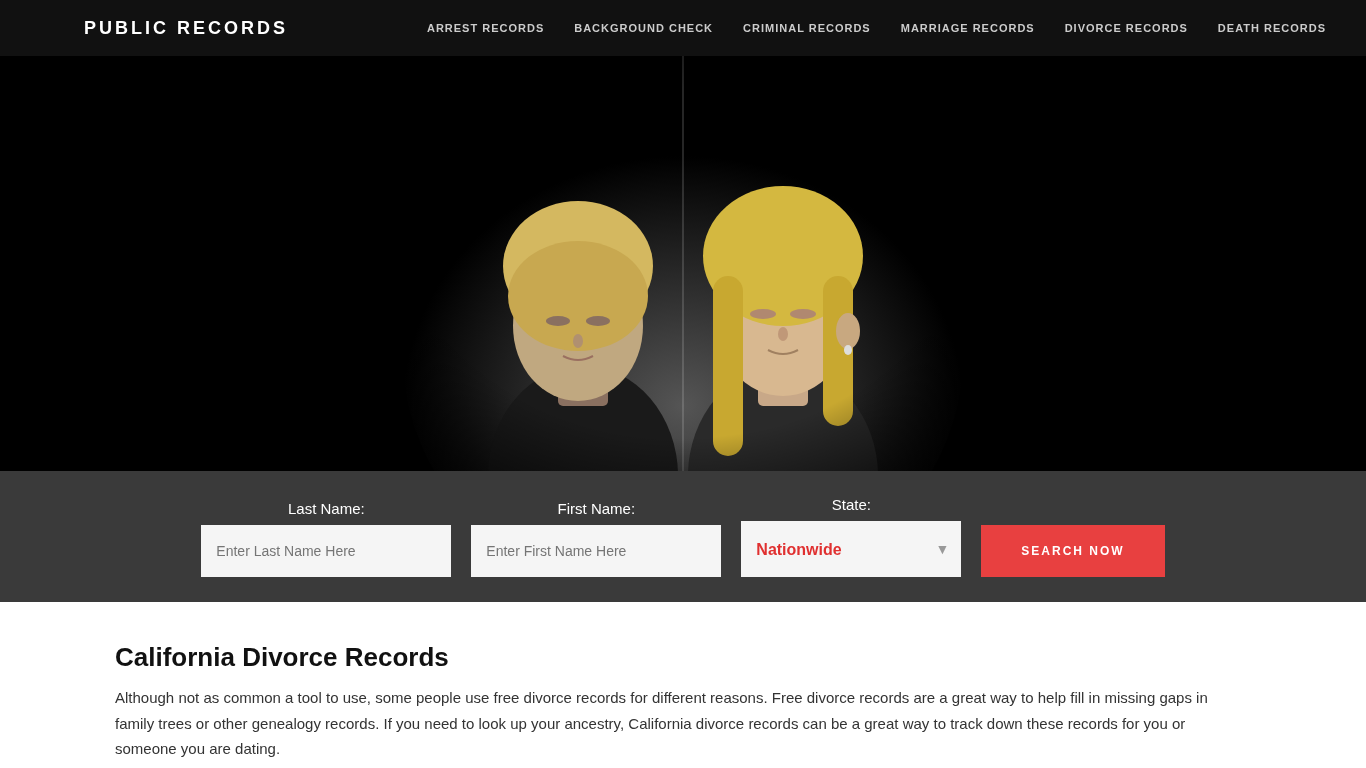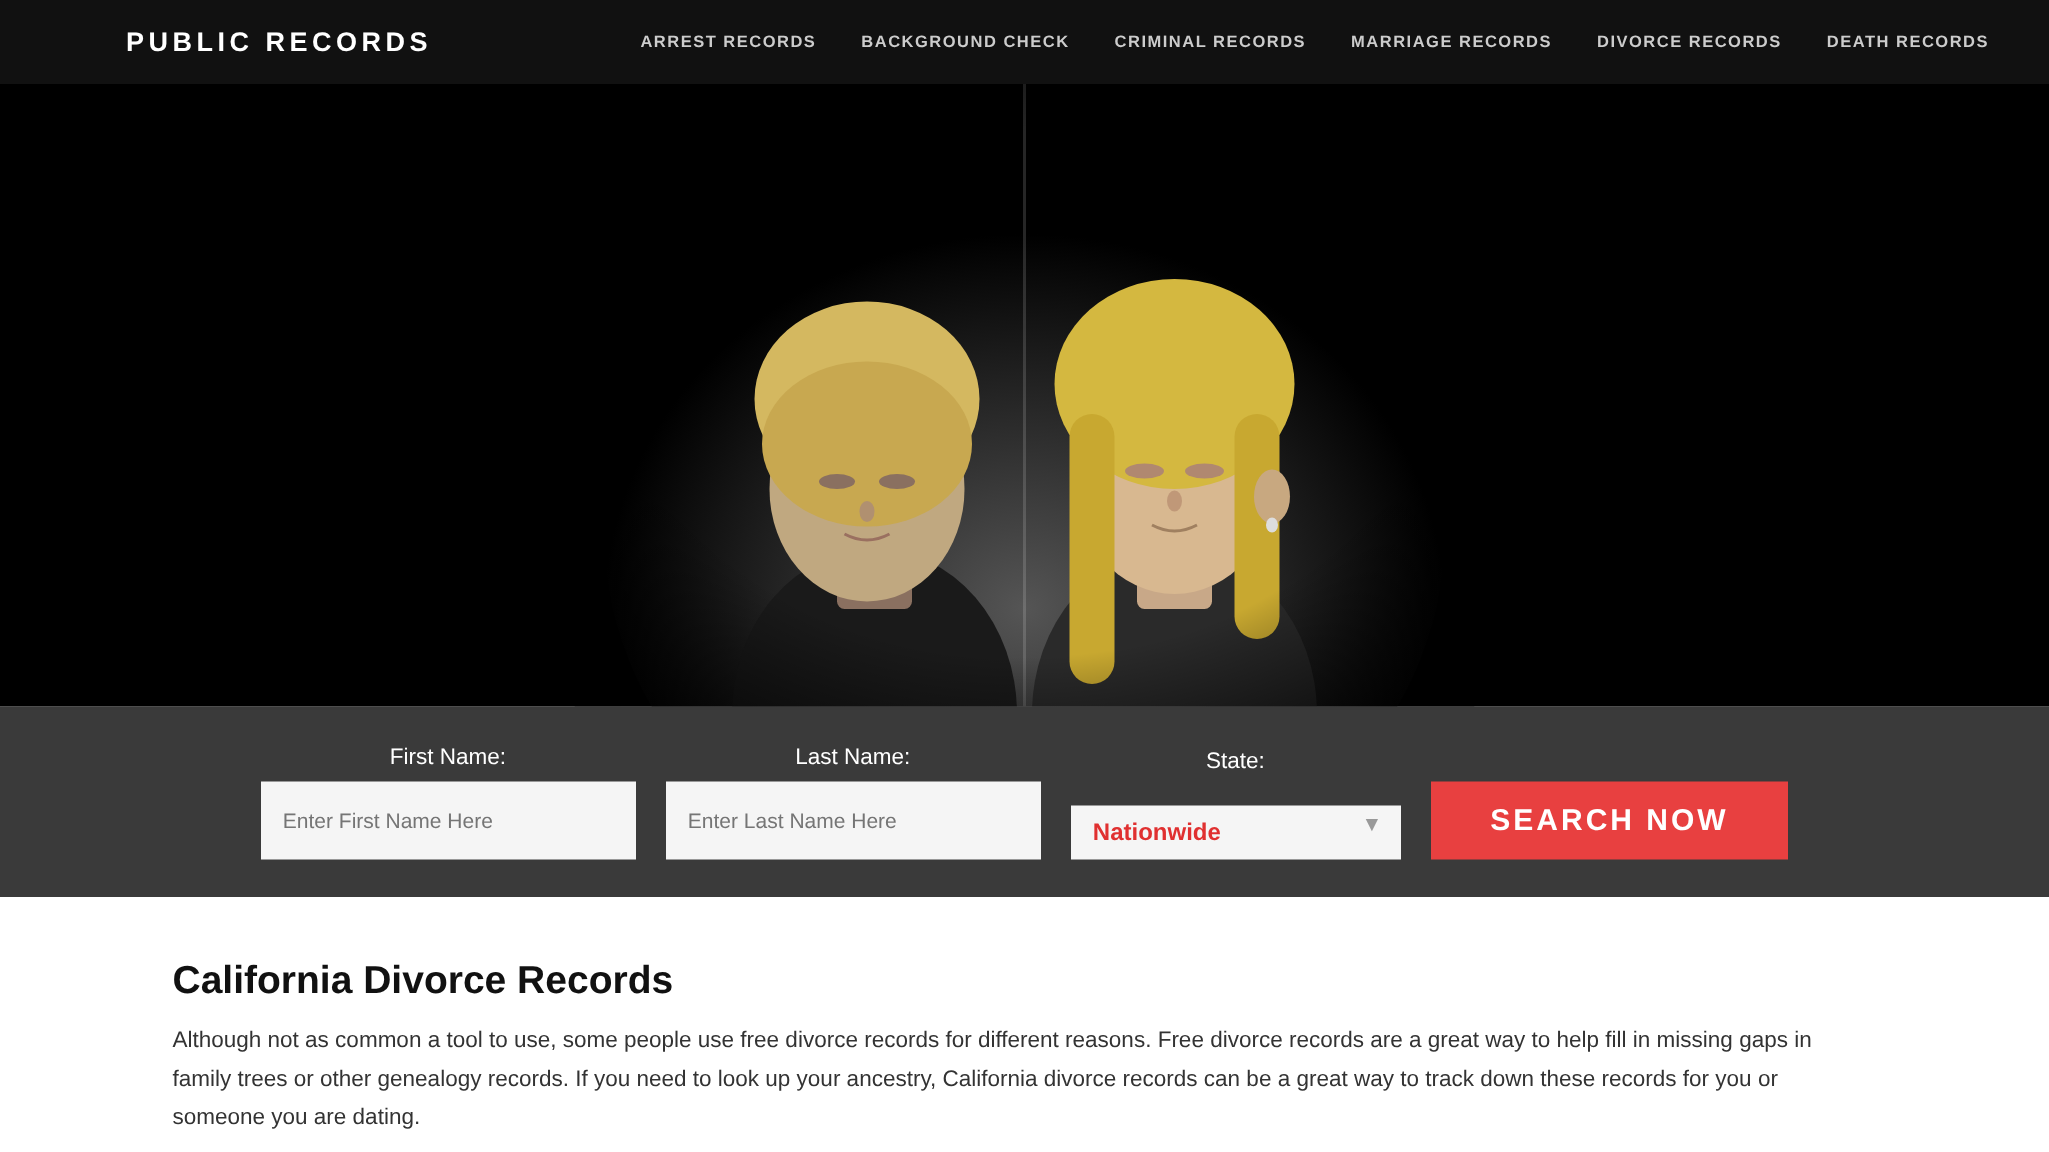--- a/index.html
+++ b/index.html
@@ -110,51 +110,50 @@
       outline: none;
     }
 
     .state-select-wrapper {
       position: relative;
       width: 220px;
     }
 
     .state-select {
       width: 100%;
-      height: 36px;
+      height: 56px;
       padding: 0 58px 0 15px;
       font-size: 16px;
       font-weight: bold;
       color: #e03030;
       border: none;
       background: #f5f5f5;
       appearance: none;
       -webkit-appearance: none;
       outline: none;
       cursor: pointer;
-      margin-top: 13px;
     }
 
     .select-arrow {
       position: absolute;
       right: 12px;
       top: 50%;
       transform: translateY(-50%);
       pointer-events: none;
       color: #999;
       font-size: 14px;
     }
 
     .search-btn {
       height: 52px;
       padding: 0 40px;
       background-color: #e84040;
       color: #fff;
       border: none;
-      font-size: 20px;
+      font-size: 12px;
       font-weight: bold;
       letter-spacing: 2px;
       text-transform: uppercase;
       cursor: pointer;
       white-space: nowrap;
     }
 
     
     .content {
       background: #fff;
@@ -247,26 +246,26 @@
         <stop offset="60%" stop-color="rgba(0,0,0,0)"></stop>
         <stop offset="100%" stop-color="rgba(0,0,0,0.85)"></stop>
       </radialGradient>
       <rect width="600" height="415" fill="url(#vignette)"></rect>
     </svg>
   </div>
 </div>
 
 <div class="search-bar">
   <div class="field-group">
+    <label class="field-label">Last Name:</label>
+    <input class="text-input" type="text" placeholder="Enter Last Name Here" style="">
+  </div>
+  <div class="field-group">
     <label class="field-label">First Name:</label>
     <input class="text-input" type="text" placeholder="Enter First Name Here" style="">
-  </div>
-  <div class="field-group">
-    <label class="field-label">Last Name:</label>
-    <input class="text-input" type="text" placeholder="Enter Last Name Here" style="">
   </div>
   <div class="field-group">
     <label class="field-label">State:</label>
     <div class="state-select-wrapper">
       <select class="state-select">
         <option value="nationwide">Nationwide</option>
         <option value="AL">Alabama</option>
         <option value="AK">Alaska</option>
         <option value="AZ">Arizona</option>
         <option value="AR">Arkansas</option>

